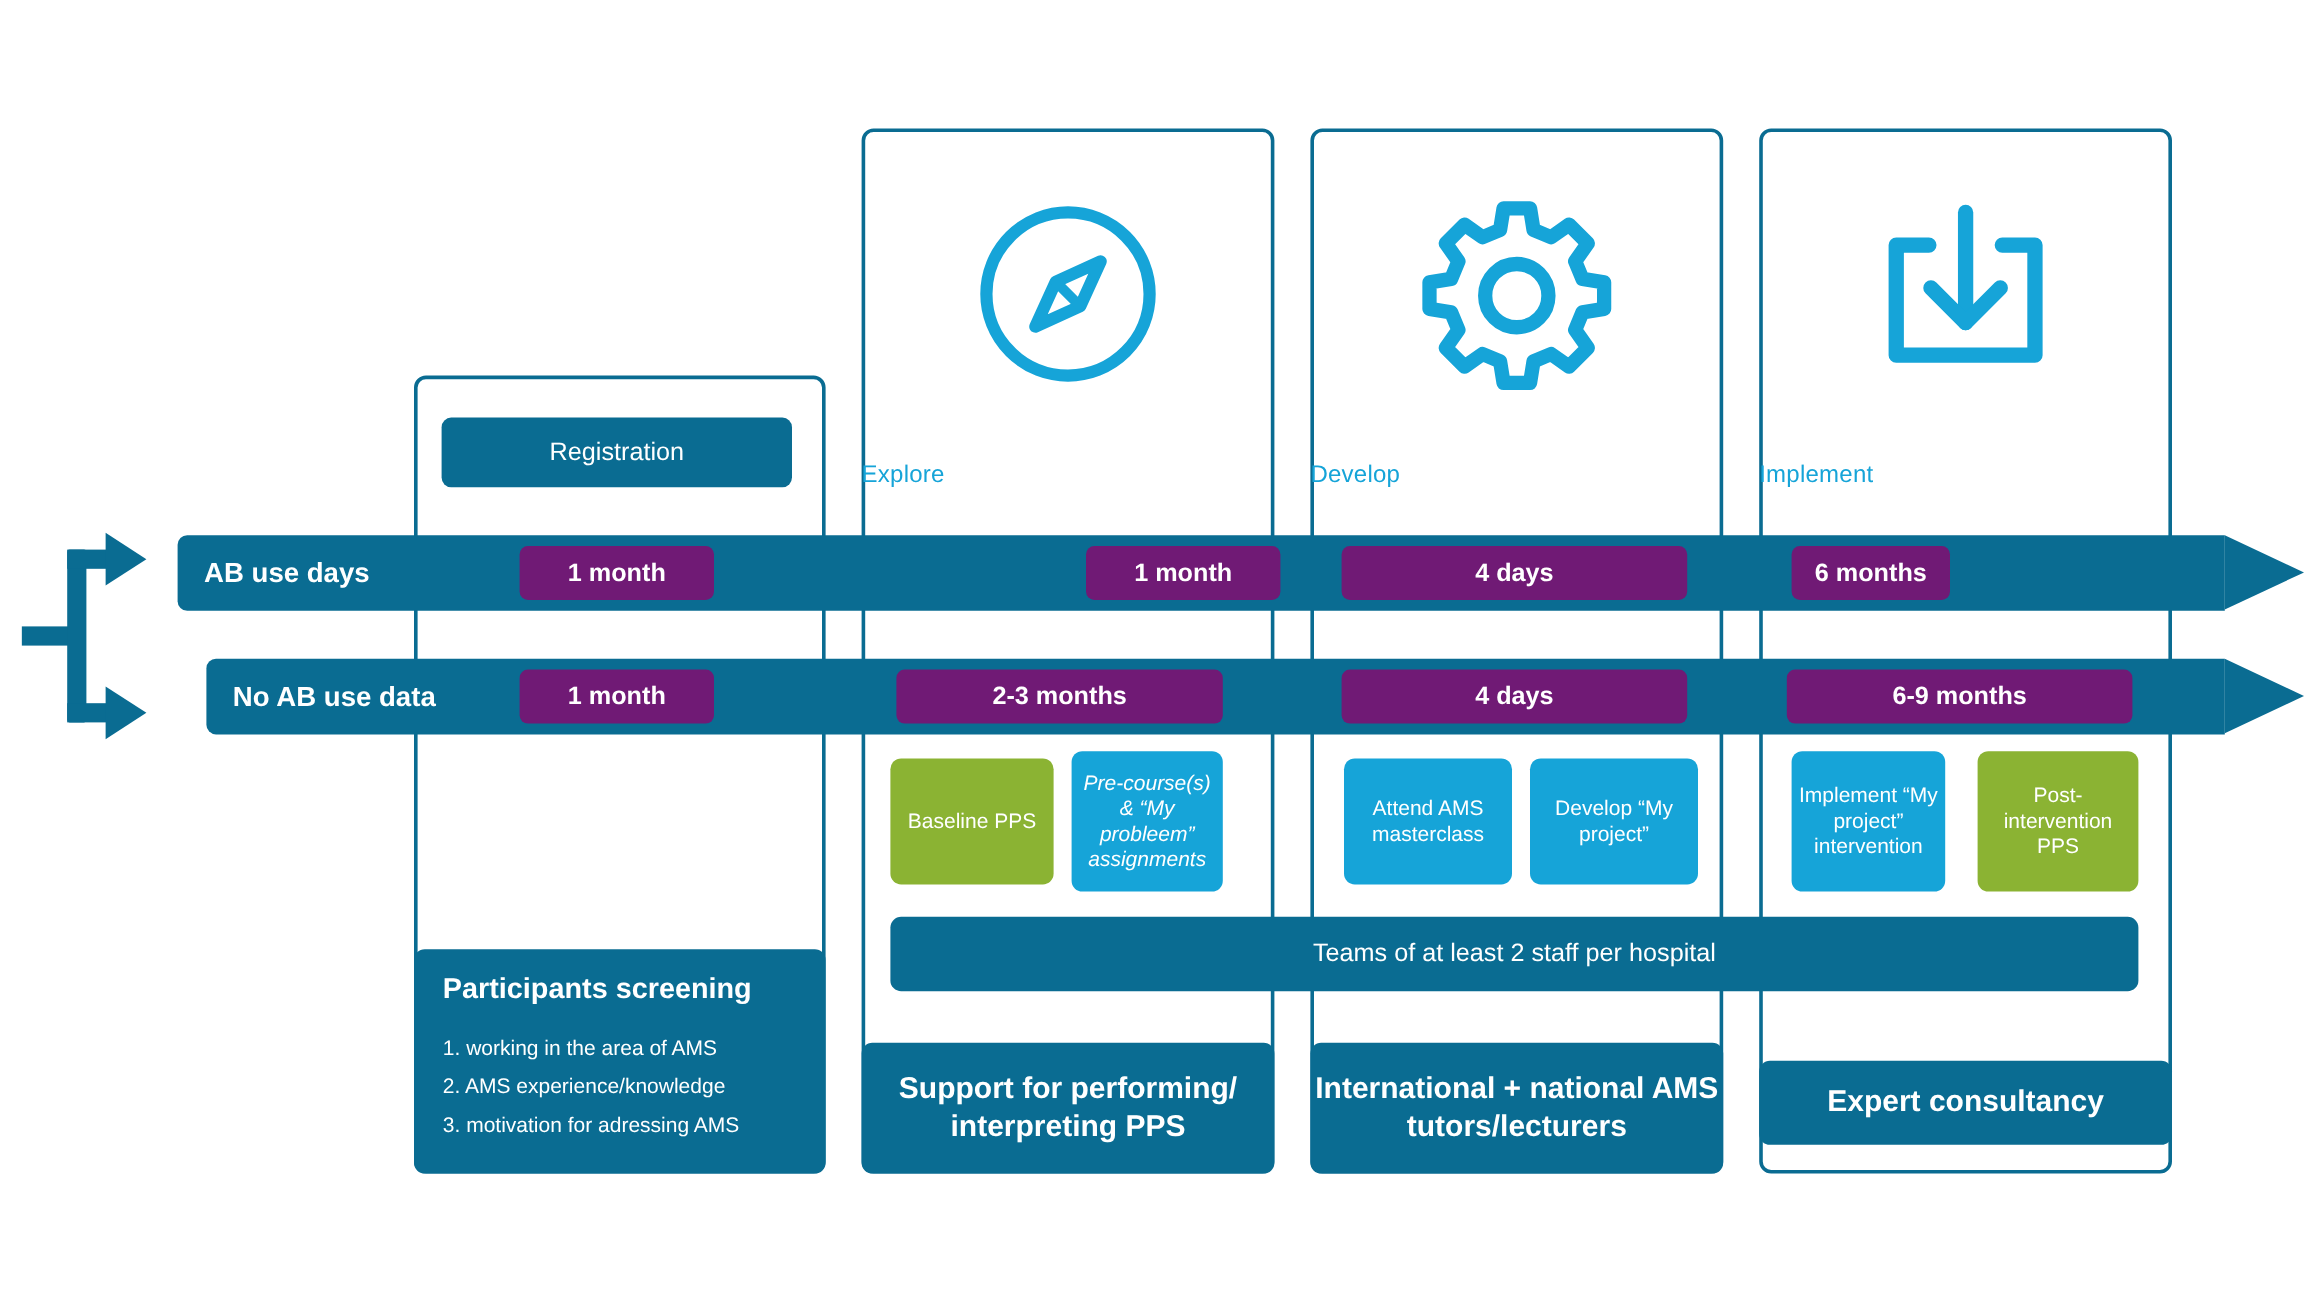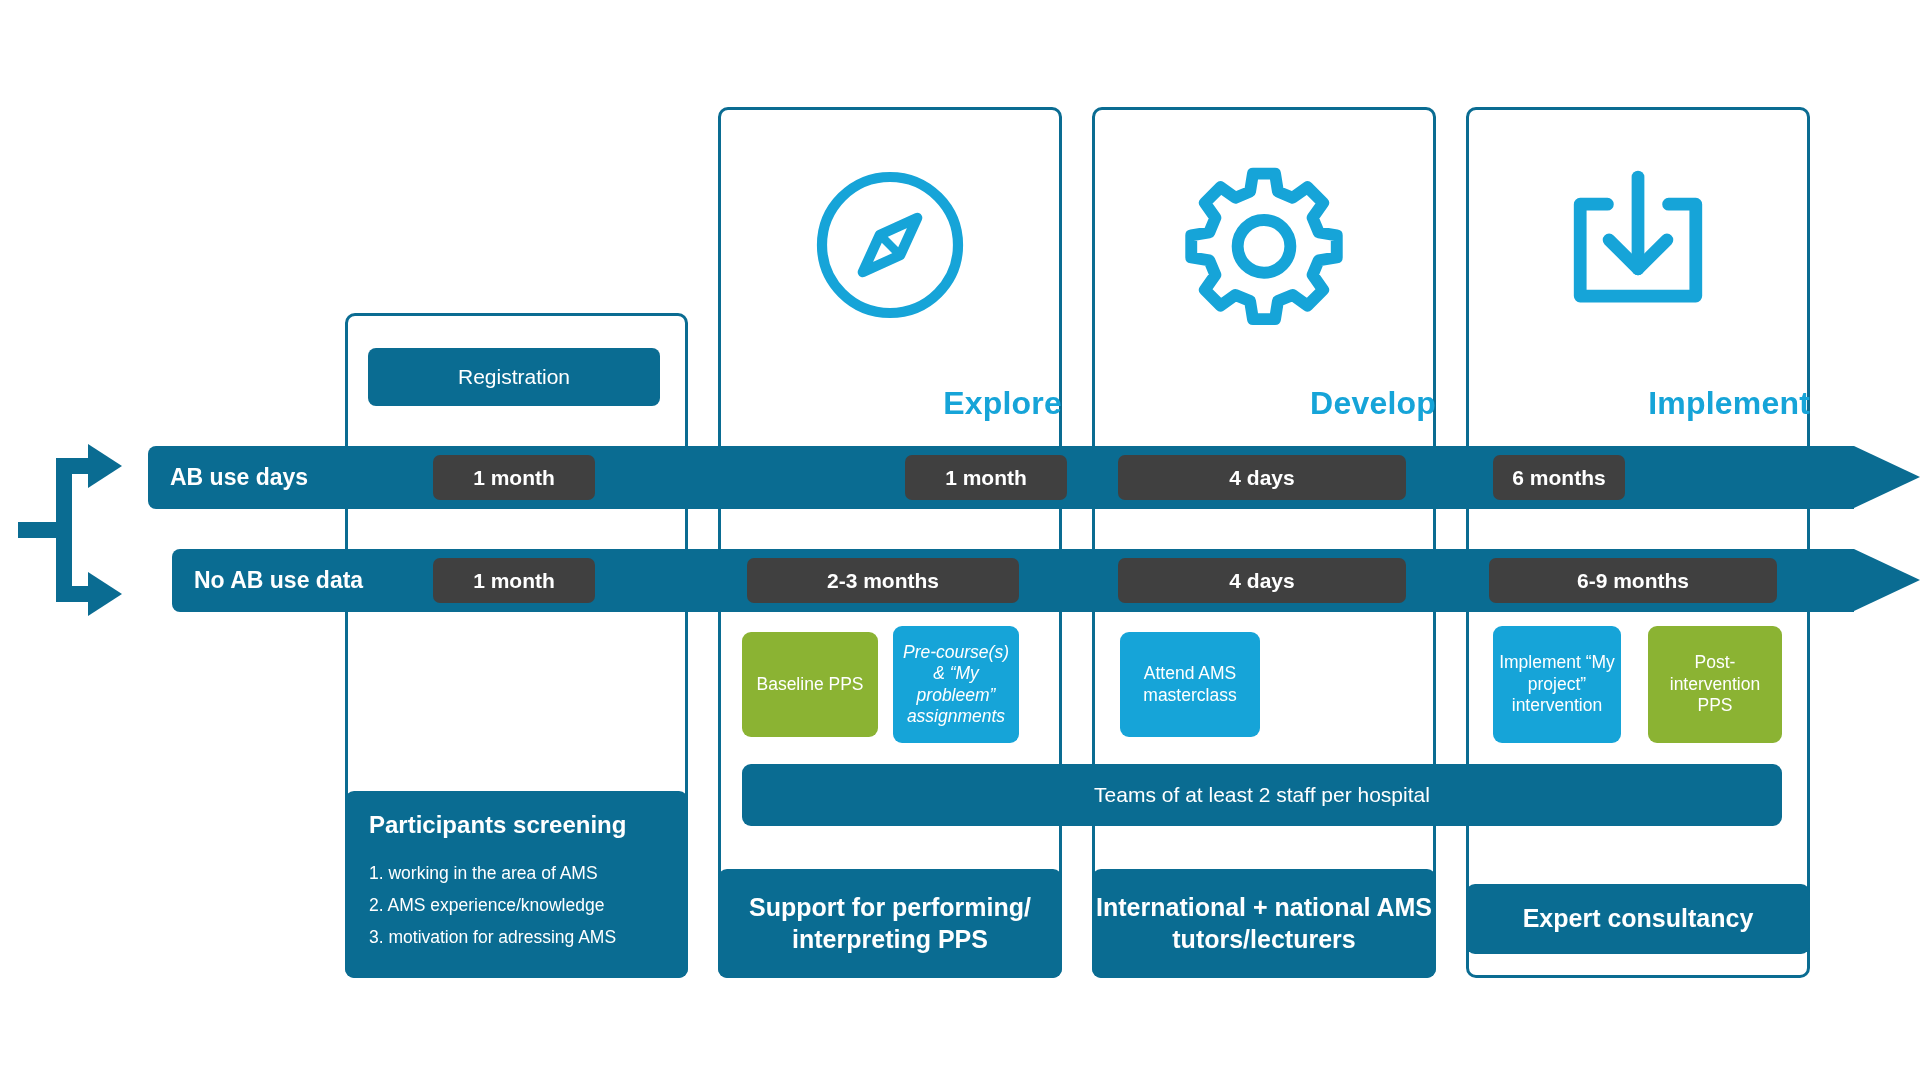--- a/index.html
+++ b/index.html
@@ -19,24 +19,24 @@
     box-sizing:border-box;
     background:transparent;
   }
   .phase-icon{
     position:absolute;
     left:0;right:0;
     display:flex;align-items:center;justify-content:center;
   }
   .phase-label{
     position:absolute;left:0;right:0;
-    text-align:right;
+    text-align:left;
     color:#16A4D8;
-    font-size:32px;
-    font-weight:bold;
+    font-size:20px;
+    font-weight:normal;
     letter-spacing:.2px;
   }
 
   
   .box{
     position:absolute;
     box-sizing:border-box;
     display:flex;align-items:center;justify-content:center;
     text-align:center;
     color:#ffffff;
@@ -64,21 +64,21 @@
   .row-title{
     position:absolute;
     color:#ffffff;
     font-weight:bold;
     font-size:23px;
     display:flex;align-items:center;
     white-space:nowrap;
   }
   .seg{
     position:absolute;
-    background:#404040;
+    background:#701a75;
     border-radius:7px;
     color:#ffffff;
     font-weight:bold;
     font-size:21px;
     display:flex;align-items:center;justify-content:center;
   }
 
   
   .chip{
     position:absolute;
@@ -201,20 +201,21 @@
     <div class="seg" style="left:1317px;top:9px;width:288px;height:45px;">6-9 months</div>
   </div>
 
 
   <div class="chip green" style="left:742px;top:632px;width:136px;height:105px;">Baseline PPS</div>
 
   <div class="chip light" style="left:893px;top:626px;width:126px;height:117px;font-style:italic;">Pre-course(s) &amp; “My probleem” assignments</div>
 
   <div class="chip light" style="left:1120px;top:632px;width:140px;height:105px;">Attend AMS masterclass</div>
 
+  <div class="chip light" style="left:1275px;top:632px;width:140px;height:105px;">Develop “My project”</div>
 
   <div class="chip light" style="left:1493px;top:626px;width:128px;height:117px;">Implement “My project” intervention</div>
 
   <div class="chip green" style="left:1648px;top:626px;width:134px;height:117px;">Post-intervention PPS</div>
 
   <div class="teams-bar" style="left:742px;top:764px;width:1040px;height:62px;">Teams of at least 2 staff per hospital</div>
 
   <div class="panel" style="left:345px;top:791px;width:343px;height:187px;padding:20px 24px 0 24px;">
     <div class="panel-title">Participants screening</div>
     <ul class="panel-list" style="margin-top:24px;">

